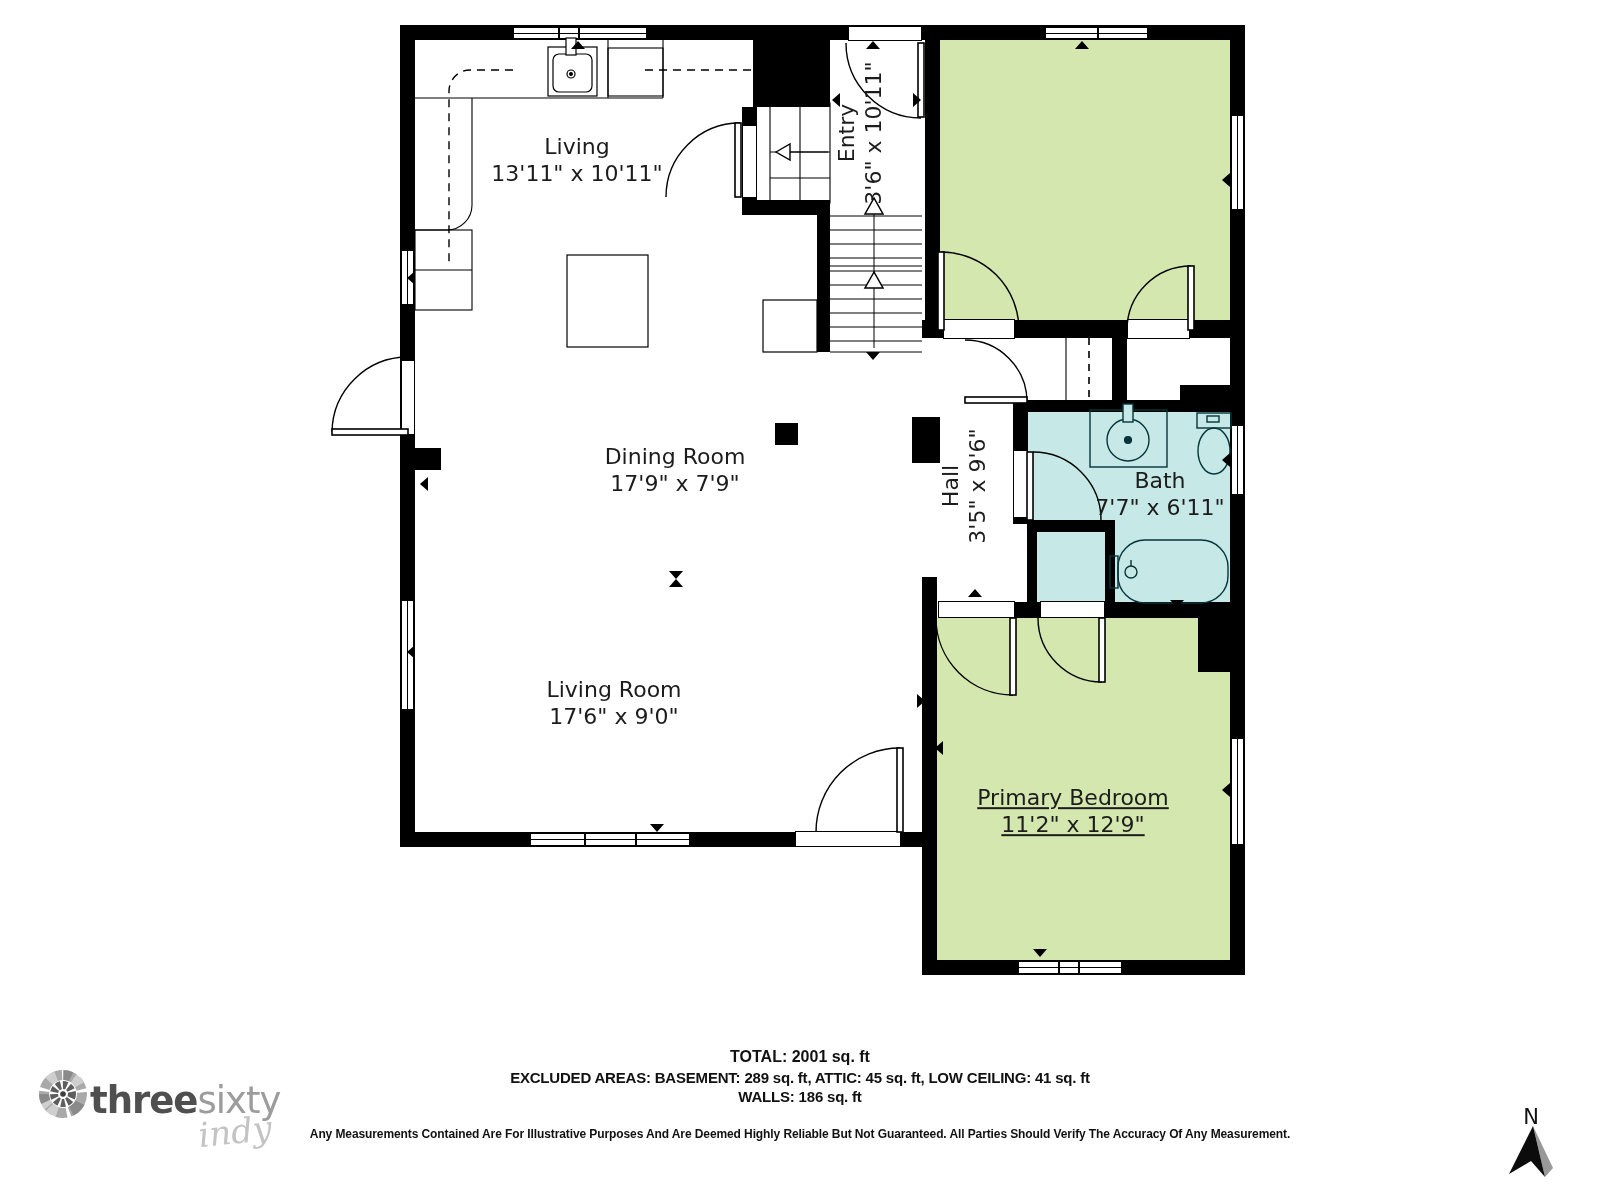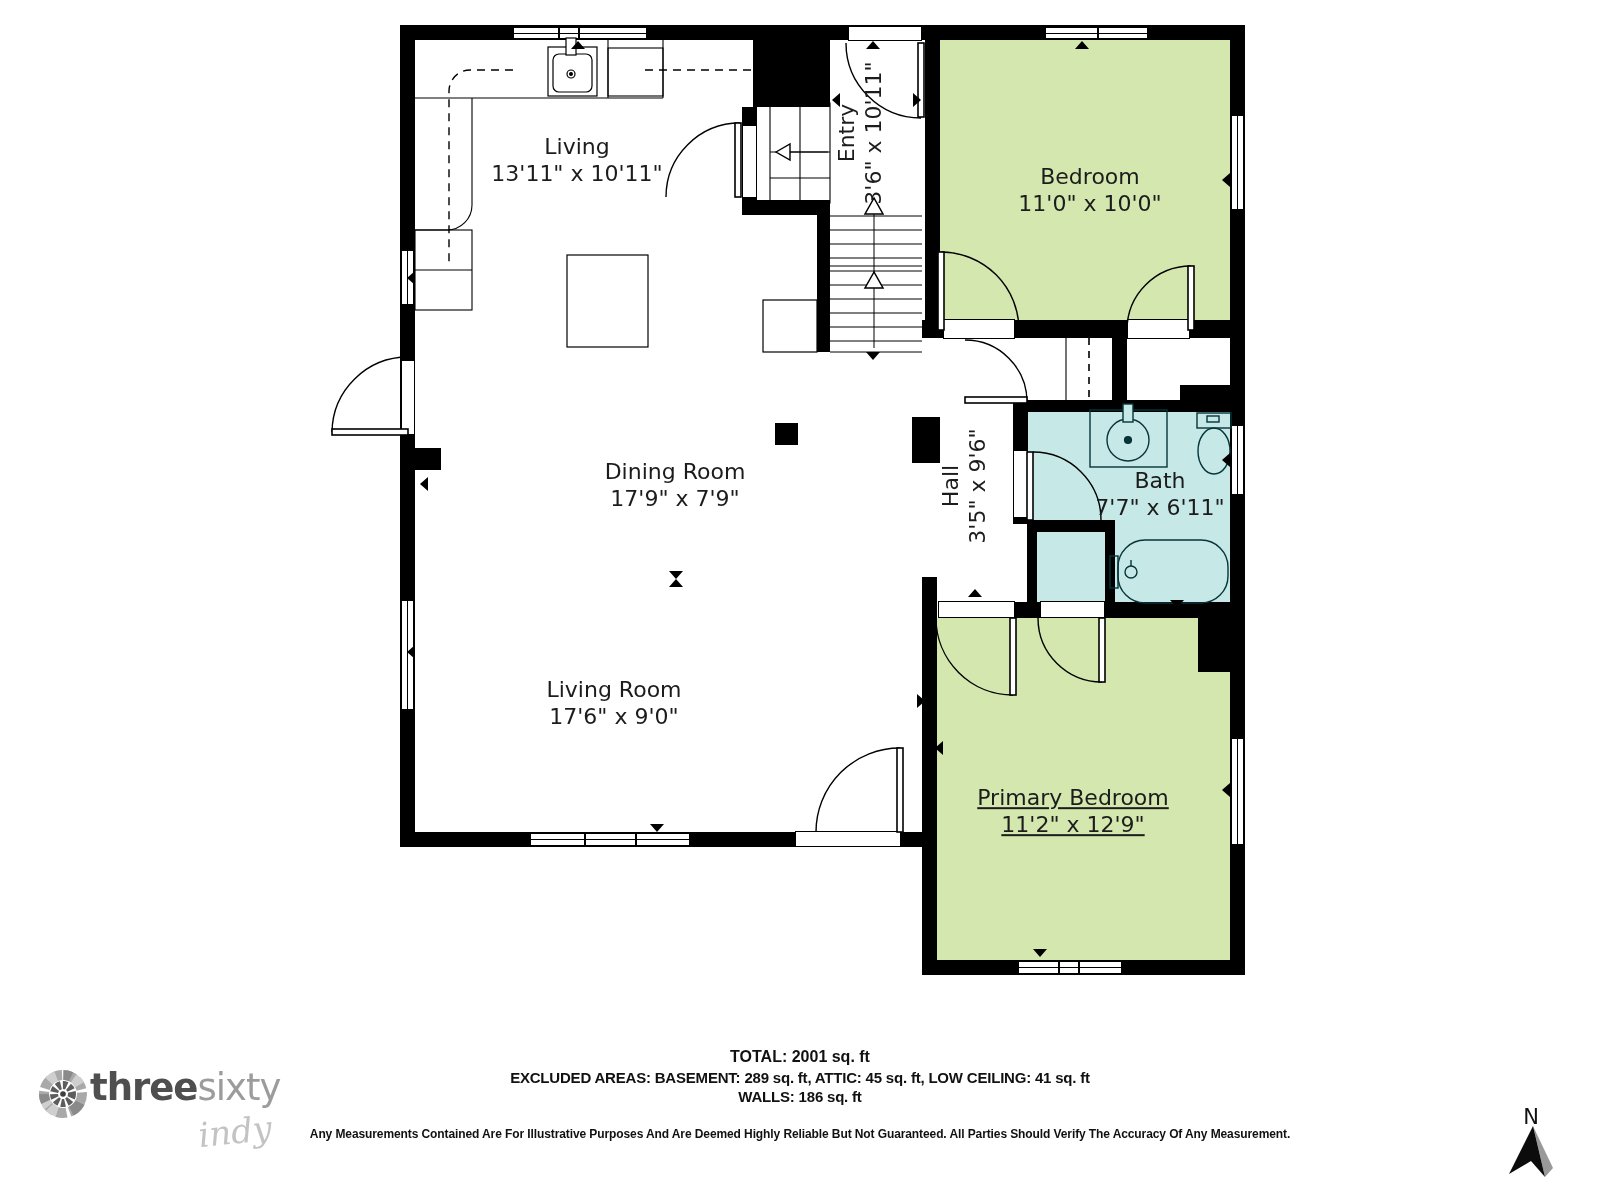--- a/index.html
+++ b/index.html
@@ -17,21 +17,21 @@
   .rlabel{position:absolute;transform:translate(-50%,-50%);text-align:center;
           font-size:22px;color:#1c1c1c;white-space:nowrap;line-height:1.22;}
   .rlabel.rot{transform:translate(-50%,-50%) rotate(-90deg);}
   svg.overlay{position:absolute;left:0;top:0;pointer-events:none;}
   .footer{position:absolute;left:0;right:0;top:1048px;text-align:center;
           font-family:"Liberation Sans",sans-serif;color:#111;}
   .footer .total{font-size:16px;font-weight:bold;margin-bottom:3px;text-align:center;}
   .footer .ln{font-size:15px;font-weight:bold;margin-bottom:2px;letter-spacing:-0.2px;}
   .footer .disc{font-size:12px;font-weight:bold;margin-top:22px;letter-spacing:-0.1px;}
   .logo{position:absolute;left:36px;top:1066px;width:300px;color:#4a4a4a;}
-  .logo .row{display:flex;align-items:flex-start;}
+  .logo .row{display:flex;align-items:flex-end;}
   .logo .t1{font-size:37px;font-weight:bold;color:#4f4f4f;letter-spacing:-1px;}
   .logo .t2{font-size:37px;color:#9c9c9c;letter-spacing:-1px;}
   .logo .t3{font-family:"DejaVu Serif",serif;font-style:italic;font-size:34px;
             color:#c3c3c3;margin:-14px 0 0 162px;transform:rotate(-6deg);}
 </style>
 </head>
 <body>
 
 <div id="plan">
 
@@ -223,25 +223,21 @@
   </svg>
 
   <div class="rlabel" style="left:577px;top:161px;">
     <div>Living</div>
     <div>13'11" x 10'11"</div>
   </div>
   <div class="rlabel rot" style="left:861px;top:133px;">
     <div>Entry</div>
     <div>3'6" x 10'11"</div>
   </div>
-  <div class="rlabel" style="left:1090px;top:191px;">
-    <div>Bedroom</div>
-    <div>11'0" x 10'0"</div>
-  </div>
-  <div class="rlabel" style="left:675px;top:486px;">
+  <div class="rlabel" style="left:675px;top:471px;">
     <div>Dining Room</div>
     <div>17'9" x 7'9"</div>
   </div>
   <div class="rlabel rot" style="left:965px;top:486px;">
     <div>Hall</div>
     <div>3'5" x 9'6"</div>
   </div>
   <div class="rlabel" style="left:1160px;top:495px;">
     <div>Bath</div>
     <div>7'7" x 6'11"</div>

